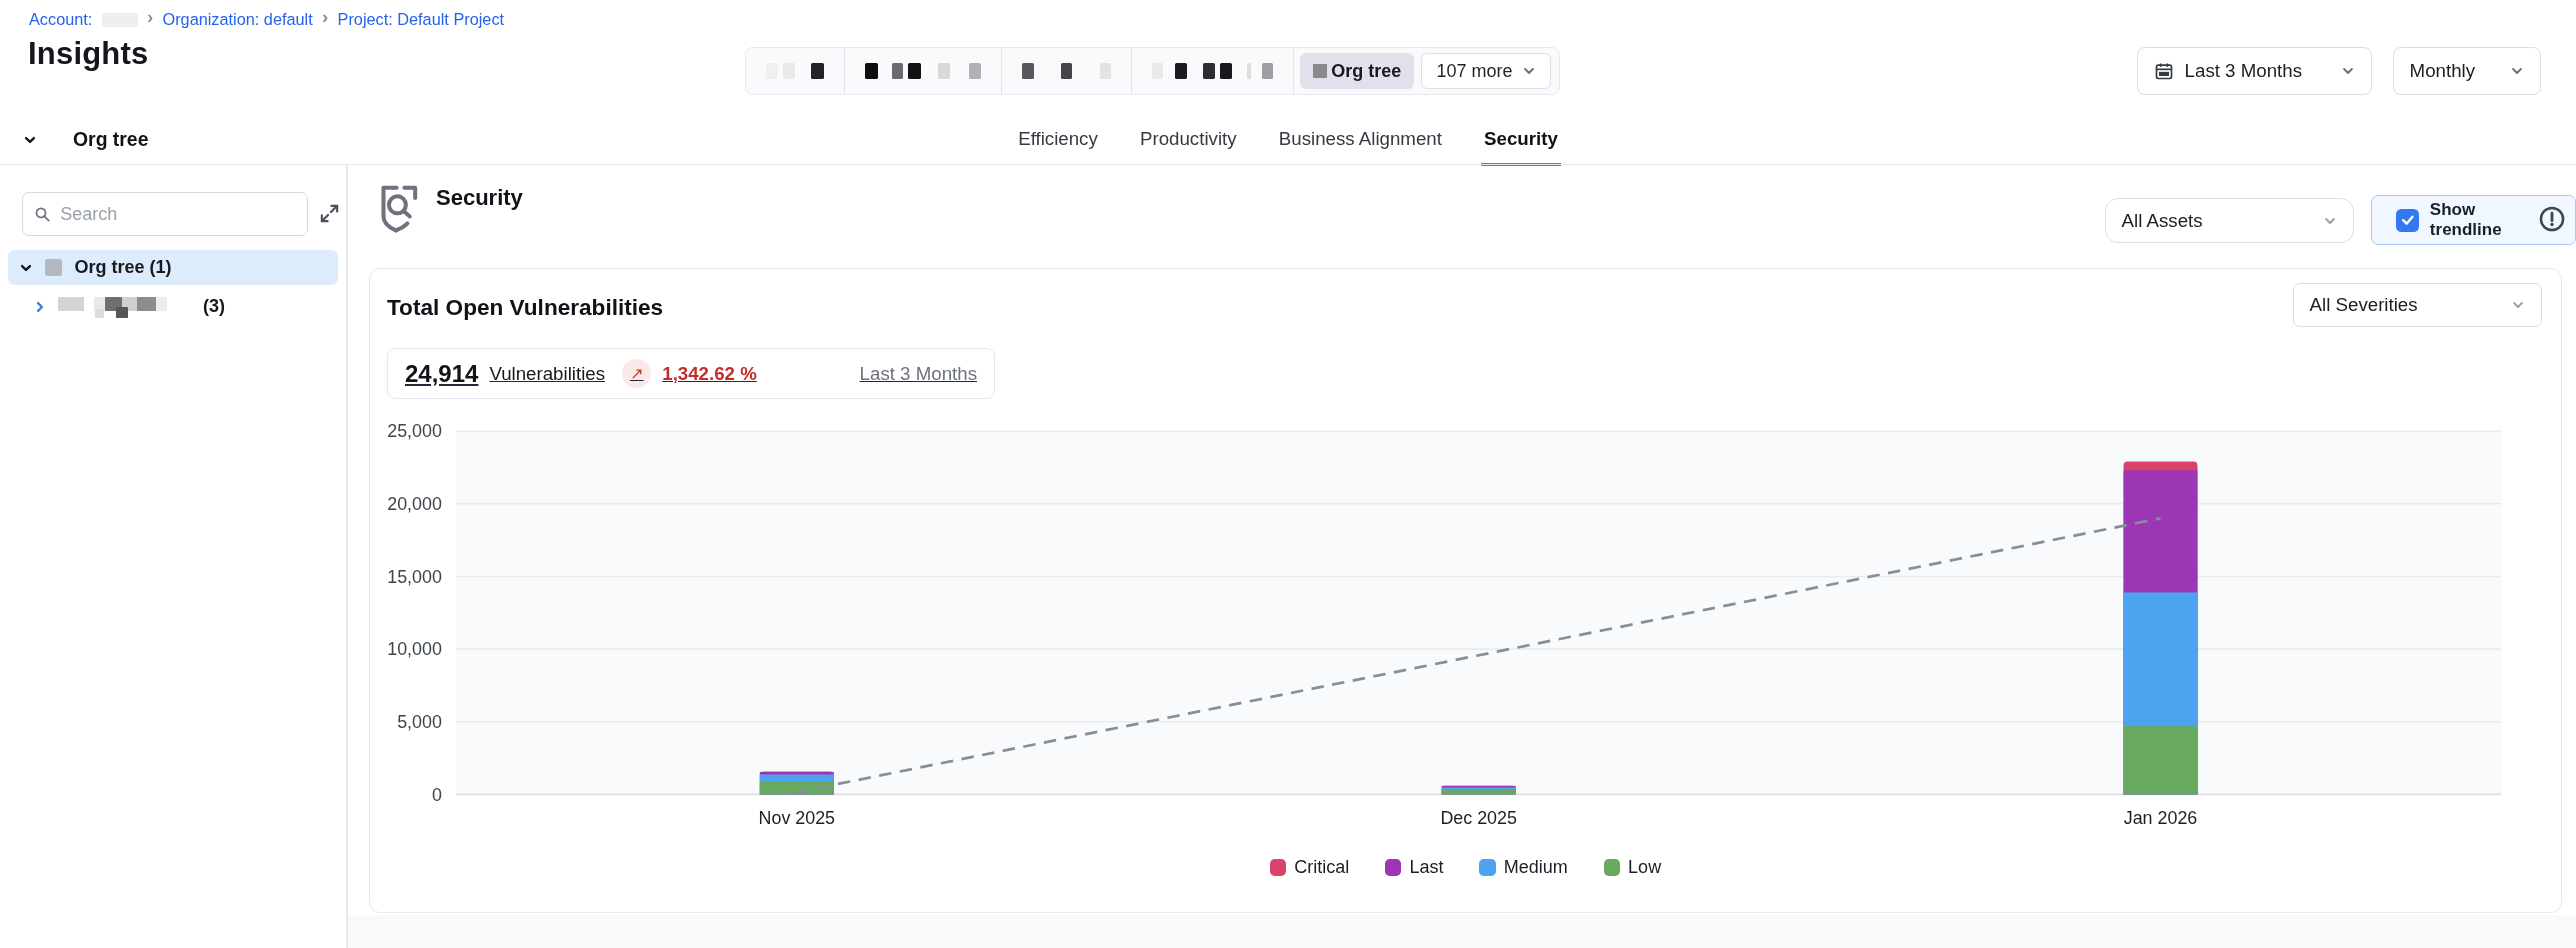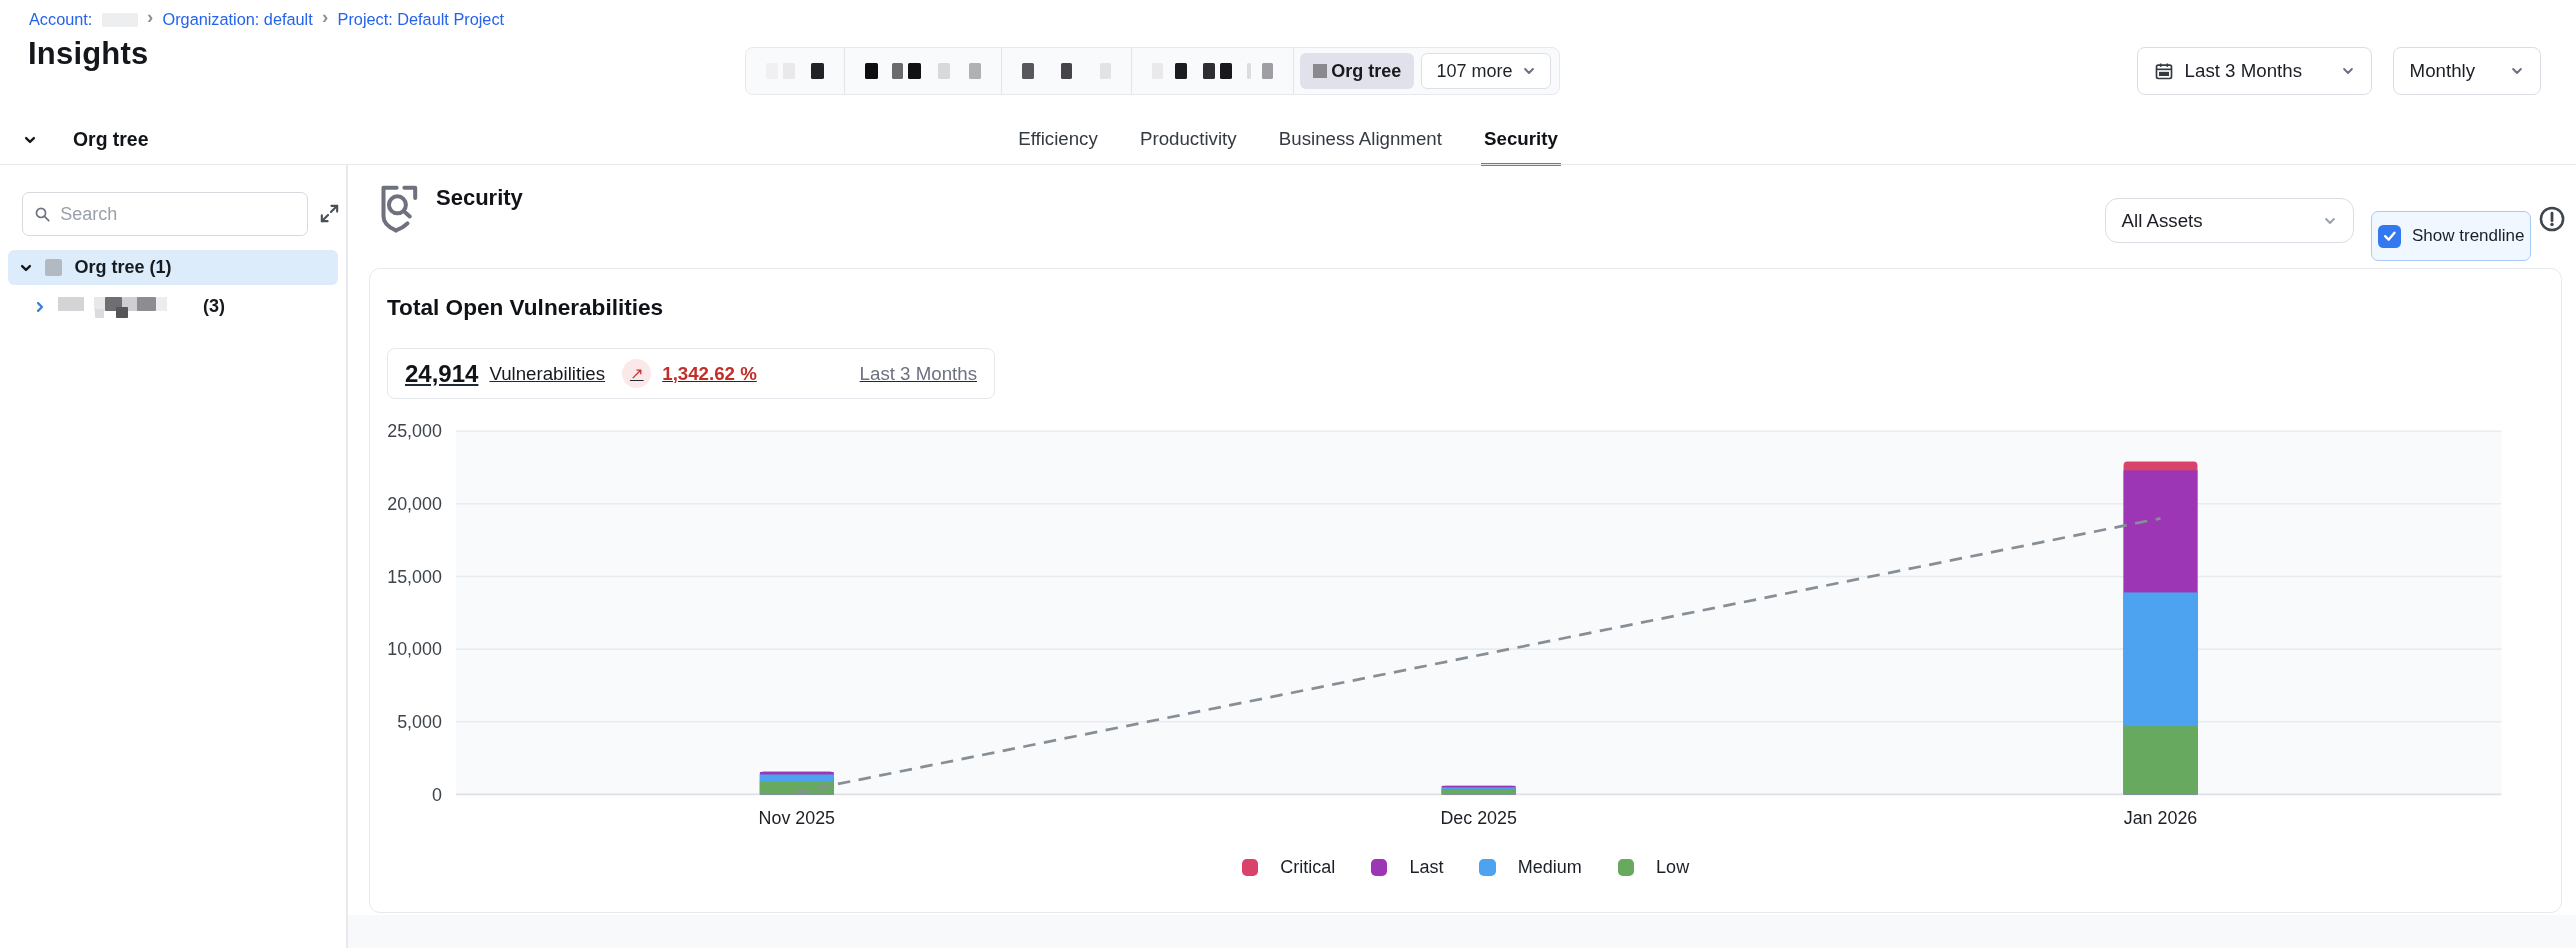--- a/index.html
+++ b/index.html
@@ -58,22 +58,22 @@
   #tree-child-row { position:absolute; left:33px; top:291px; display:flex; align-items:center; gap:11px; height:31px; }
   .blob { position:relative; width:134px; height:23px; }
   .blob span { position:absolute; border-radius:0.8px; }
   #tree-child-count { font-size:18px; font-weight:600; color:#15181d; }
 
   
   #sec-icon { position:absolute; left:378px; top:184px; }
   #sec-title { position:absolute; left:436px; top:185px; font-size:22px; font-weight:700; color:#111318; }
   #sec-desc { position:absolute; left:436px; top:220px; font-size:17px; color:#6b7280; }
   #assets-btn { left:2105px; top:198px; width:249px; height:45px;border-radius:13px; }
-  #trendline-toggle { position:absolute; left:2371px; top:211px; height:50px; display:flex; align-items:center; gap:11px;
-                      border:1.6px solid #a6c9f7; background:#f0f7ff; border-radius:7px; padding:0 6px; }
+  #trendline-toggle { position:absolute; left:2371px; top:195px; height:50px; display:flex; align-items:center; gap:11px;
+                      border:1.6px solid #a6c9f7; background:#f0f7ff; border-radius:7px; padding:0 24px;font-weight:bold; }
   #trendline-cb { width:23px; height:23px; border-radius:5.4px; background:#3478f0; display:flex; align-items:center; justify-content:center; }
   #trendline-cb svg { width:15.6px; height:15.6px; }
   #trendline-label { font-size:17px; color:#1b1f26; }
   #info-btn { position:absolute; left:2537px; top:204px; width:29.6px; height:29.6px; display:flex; align-items:center; justify-content:center; }
 
   
   #main-card { position:absolute; left:369px; top:268px; width:2193px; height:645px; background:#fff;
                border:1.6px solid #e7e9ed; border-radius:11px; }
   #panel-title { position:absolute; left:17px; top:26.4px; font-size:22.6px; font-weight:700; color:#0f1216; }
   #severities-btn { position:absolute; left:1923px; top:14px; width:249px; height:44px; background:#fff;
@@ -81,21 +81,21 @@
   #stat-card { position:absolute; left:17px; top:79px; width:608px; height:51px; border:1.6px solid #e5e7ec; border-radius:7.8px;
                display:flex; align-items:center; padding:0 17px; gap:11px; background:#fff;text-decoration:underline; }
   #stat-value { font-size:24px; font-weight:700; color:#101318; }
   #stat-unit { font-size:18.7px; color:#16191f; }
   #delta-badge { width:29px; height:29px; border-radius:50%; background:#fbe9e9; color:#c4372f; font-size:16.3px;
                  display:flex; align-items:center; justify-content:center; margin-left:6.2px; }
   #stat-delta { font-size:18.7px; font-weight:700; color:#c22f2a; }
   #stat-period { margin-left:auto; font-size:18.7px; color:#6c727e; }
   #chart-wrap { position:absolute; left:12.4px; top:152px; width:2170px; height:424px; }
   #legend { position:absolute; left:0; right:0; top:588px; display:flex; justify-content:center; gap:36px; }
-  .lg-item { display:flex; align-items:center; gap:22px;text-align:right; }
+  .lg-item { display:flex; align-items:center; gap:8px;text-align:right; }
   .lg-swatch { width:16.3px; height:16.3px; border-radius:4.7px; }
   .lg-label { font-size:18px; color:#1c2026; }
 
   #bottom-strip { position:absolute; left:348px; right:0; top:915px; bottom:0; background:#f8f9fb; }
 </style>
 </head>
 <body>
 
 <div id="page">
 
@@ -258,20 +258,27 @@
   <div id="info-btn">
     <svg width="28" height="28" viewBox="0 0 24 24">
       <circle cx="12" cy="12" r="9.5" fill="none" stroke="#3f4650" stroke-width="2.2"></circle>
       <line x1="12" y1="7" x2="12" y2="13.5" stroke="#3f4650" stroke-width="2.4" stroke-linecap="round"></line>
       <circle cx="12" cy="16.8" r="1.5" fill="#3f4650"></circle>
     </svg>
   </div>
 
   <div id="main-card">
     <div id="panel-title">Total Open Vulnerabilities</div>
+    <div id="severities-btn">
+      <span>All Severities</span>
+      <span class="drop-spacer"></span>
+      <svg class="chev" viewBox="0 0 18 18">
+          <polyline points="4,6.5 9,11.5 14,6.5" style="stroke:#9ca3af;"></polyline>
+        </svg>
+    </div>
 
     <div id="stat-card">
       <span id="stat-value">24,914</span>
       <span id="stat-unit">Vulnerabilities</span>
       <span id="delta-badge">↗</span>
       <span id="stat-delta">1,342.62 %</span>
       <span id="stat-period">Last 3 Months</span>
     </div>
 
     <div id="chart-wrap">

